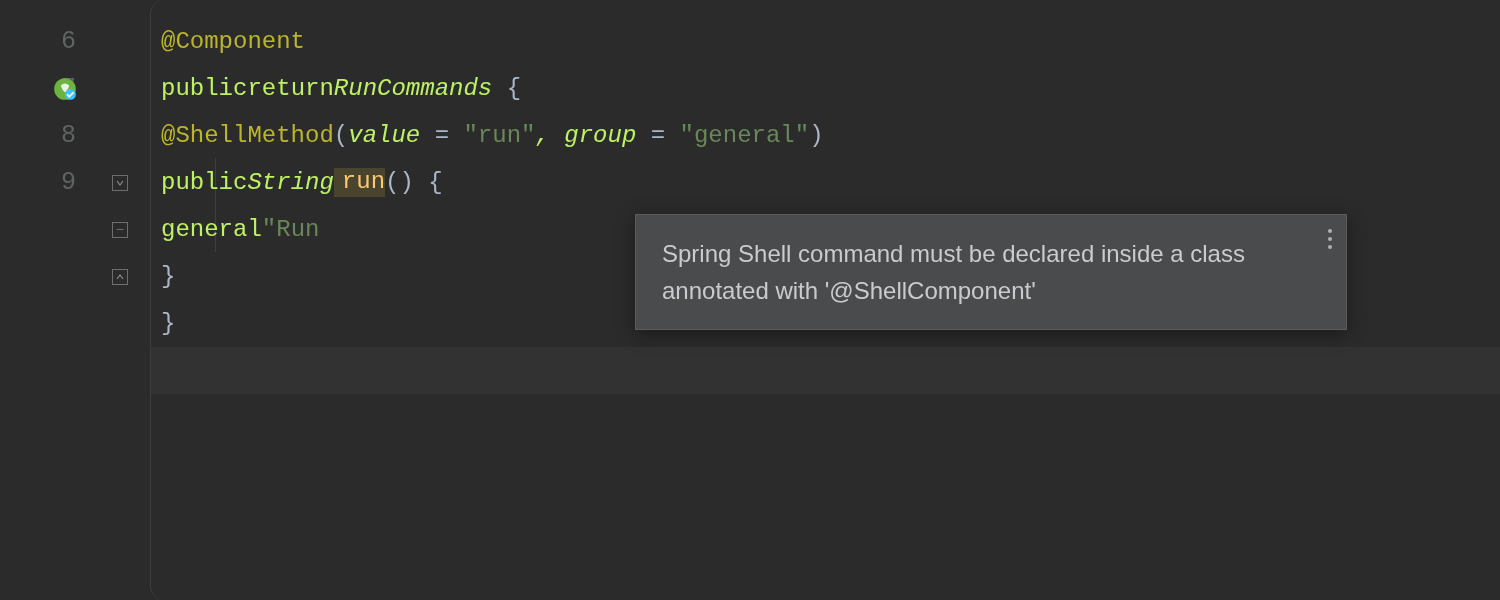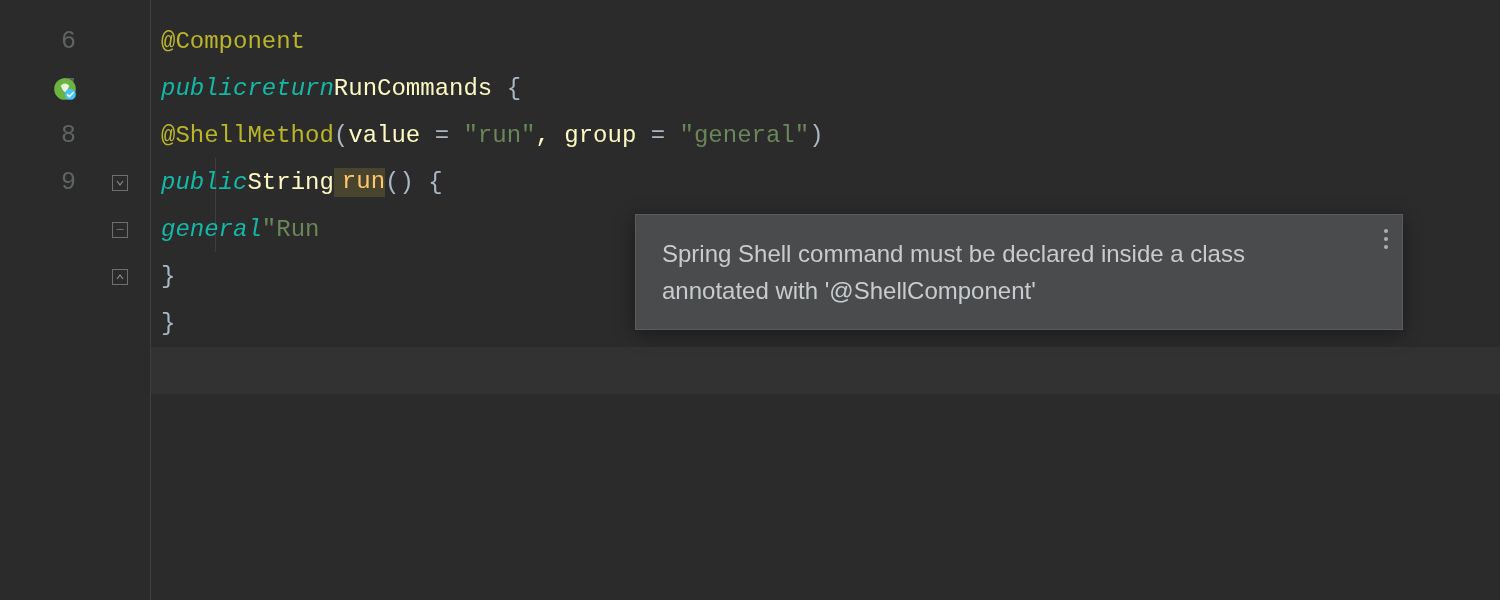--- a/index.html
+++ b/index.html
@@ -71,55 +71,56 @@
       font-size: 14px;
       color: #6e6e6e;
       line-height: 1;
       cursor: pointer;
     }
     .code-area {
       flex: 1;
       padding-top: 18px;
       position: relative;
       border-left: 1px solid #3c3f41;
+      border-radius: 14px;
     }
     .current-line-bg {
       position: absolute;
       left: 0;
       right: 0;
       height: 47px;
       background: #323232;
       top: 347px;
     }
     .code-line {
       height: 47px;
       display: flex;
       align-items: center;
       padding-left: 10px;
       white-space: pre;
       position: relative;
       z-index: 1;
     }
     .tok-annotation { color: #bbb529; }
-    .tok-keyword { color: #14b8a6; font-style: italic; }
-    .tok-identifier { color: #fef9c3; }
+    .tok-keyword { color: #bef264; }
+    .tok-identifier { color: #bef264; font-style: italic; }
     .tok-method { color: #ffc66d; }
     .tok-paren { color: #a9b7c6; }
     .tok-operator { color: #a9b7c6; }
     .tok-string { color: #6a8759; }
     .tok-brace { color: #a9b7c6; }
     .warning-underline {
       background: rgba(180,160,60,0.22);
       padding: 0 0 2px 8px;
     }
     .tooltip {
       position: absolute;
       left: 484px;
       top: 214px;
-      width: 768px;
+      width: 712px;
       background: #494b4d;
       border: 1px solid #5a5c5d;
       box-shadow: 0 4px 18px rgba(0,0,0,0.4);
       padding: 20px 52px 20px 26px;
       font-family: -apple-system, 'Segoe UI', sans-serif;
       font-size: 24px;
       color: #c9ccce;
       line-height: 1.55;
       z-index: 10;
     }

